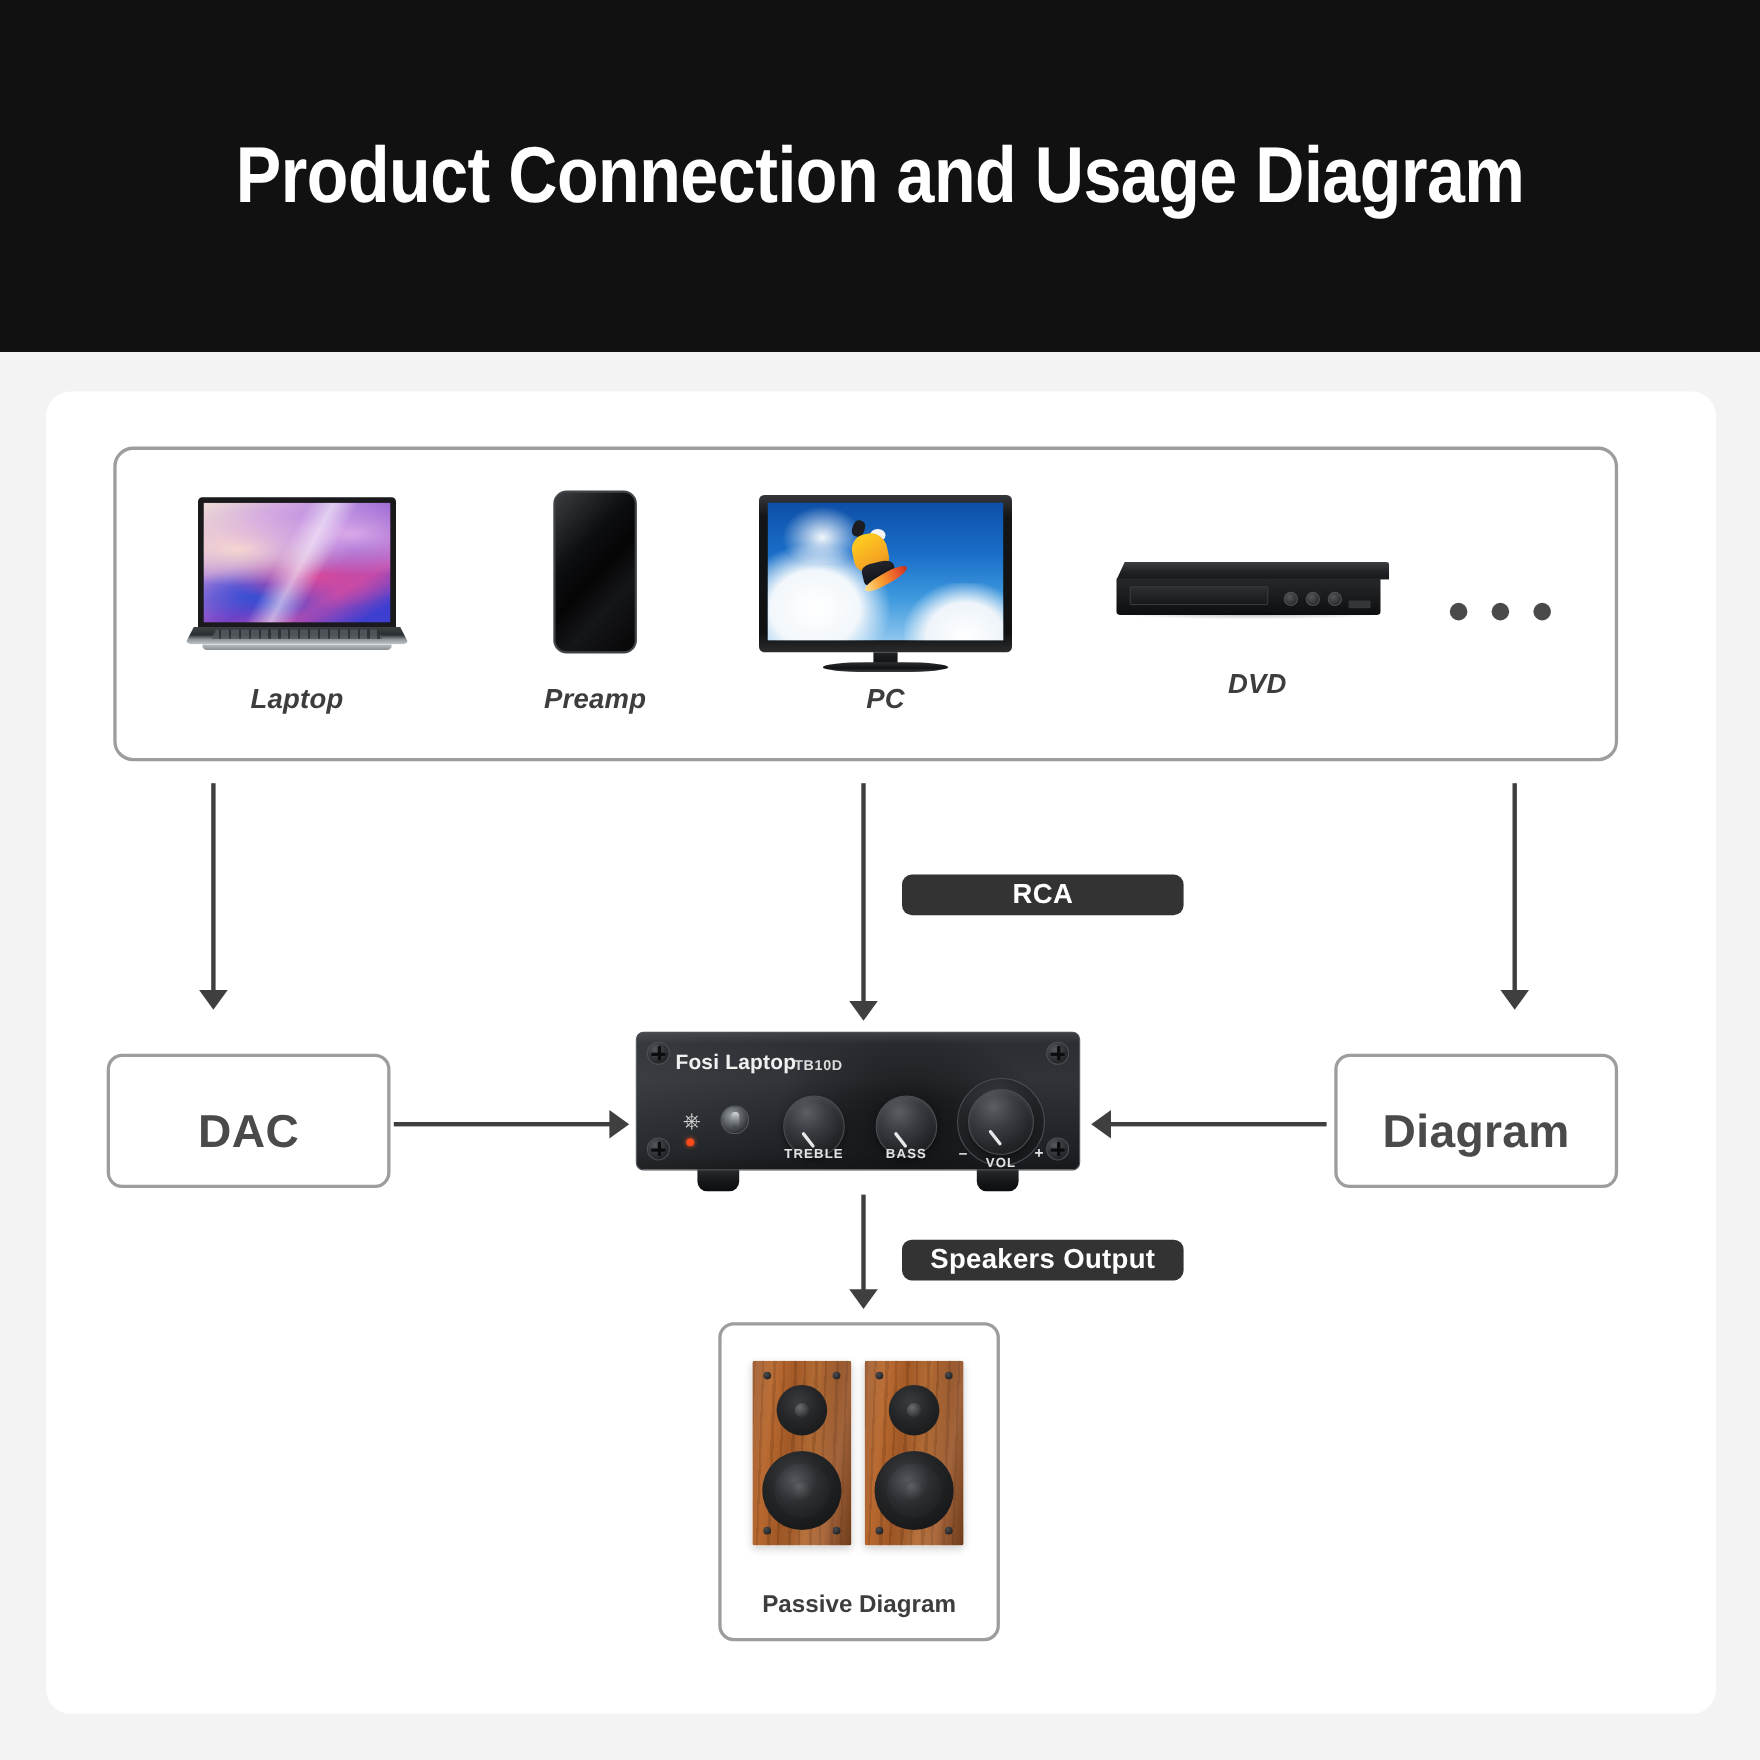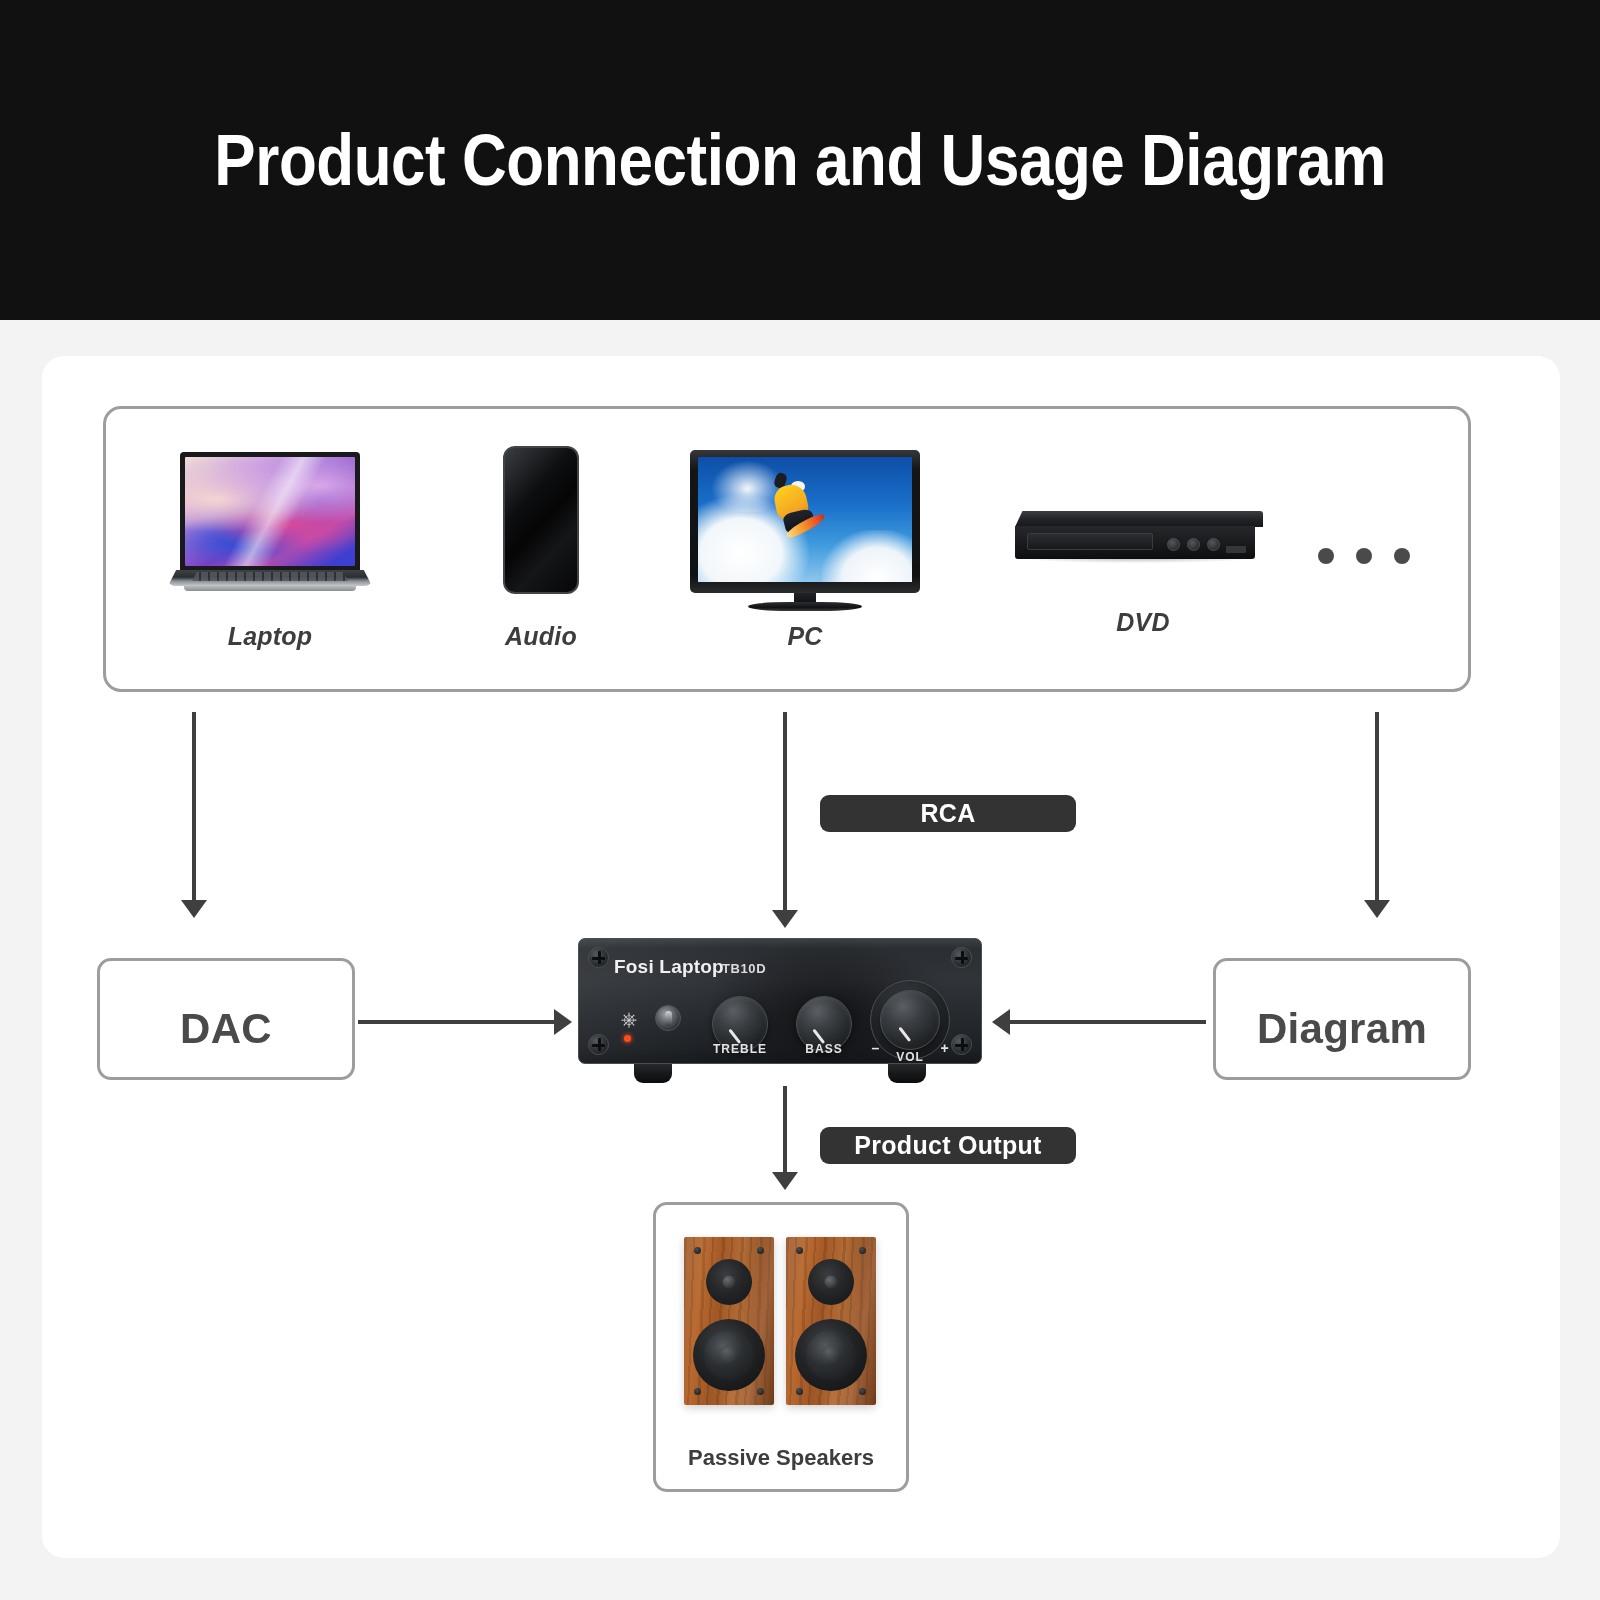--- a/index.html
+++ b/index.html
@@ -412,21 +412,21 @@
   <div class="laptop-keys"></div>
   <div class="laptop-foot"></div>
 </div>
 <div class="source source-label" style="left:170px; top:622px; width:200px;">Laptop</div>
 
 <div class="phone-wrap">
   <div class="phone-body">
     <div class="phone-screen"></div>
   </div>
 </div>
-<div class="source source-label" style="left:441px; top:622px; width:200px;">Audio</div>
+<div class="source source-label" style="left:441px; top:622px; width:200px;">Preamp</div>
 
 <div class="pc-wrap">
   <div class="pc-bezel">
     <div class="pc-screen">
       <div class="pc-cloud-l"></div>
       <div class="pc-cloud-r"></div>
       <div class="pc-cloud-t"></div>
       <div class="rider-arm"></div>
       <div class="rider-head"></div>
       <div class="rider-jacket"></div>
@@ -461,21 +461,21 @@
 <div class="arrow-v" style="left:192px; top:712px; height:190px;"></div>
 <div class="arrow-v" style="left:783px; top:712px; height:200px;"></div>
 <div class="arrow-v" style="left:1375px; top:712px; height:190px;"></div>
 
 <div class="arrow-h-right" style="left:358px; top:1020px; width:198px;"></div>
 <div class="arrow-h-left" style="left:1008px; top:1020px; width:198px;"></div>
 
 <div class="arrow-v" style="left:783px; top:1086px; height:88px;"></div>
 
 <div class="pill" style="left:820px; top:795px; width:256px; height:37px;">RCA</div>
-<div class="pill" style="left:820px; top:1127px; width:256px; height:37px;">Product Output</div>
+<div class="pill" style="left:820px; top:1127px; width:256px; height:37px;">Speakers Output</div>
 
 <div class="side-box" style="left:97px; top:958px; width:258px; height:122px;">
   <span class="side-box-label">DAC</span>
 </div>
 <div class="side-box" style="left:1213px; top:958px; width:258px; height:122px;">
   <span class="side-box-label">Diagram</span>
 </div>
 
 <div class="amp">
   <div class="amp-foot" style="left:56px;"></div>
@@ -541,14 +541,14 @@
     <div class="spk-screw" style="right:10px; bottom:10px;"></div>
     <div class="tweeter-plate">
       <div class="tweeter-dome"></div>
     </div>
     <div class="woofer-plate">
       <div class="woofer-cone">
         <div class="woofer-dust"></div>
       </div>
     </div>
   </div>
-  <div class="speakers-label">Passive Speakers</div>
+  <div class="speakers-label">Passive Diagram</div>
 </div>
 
 </body></html>

